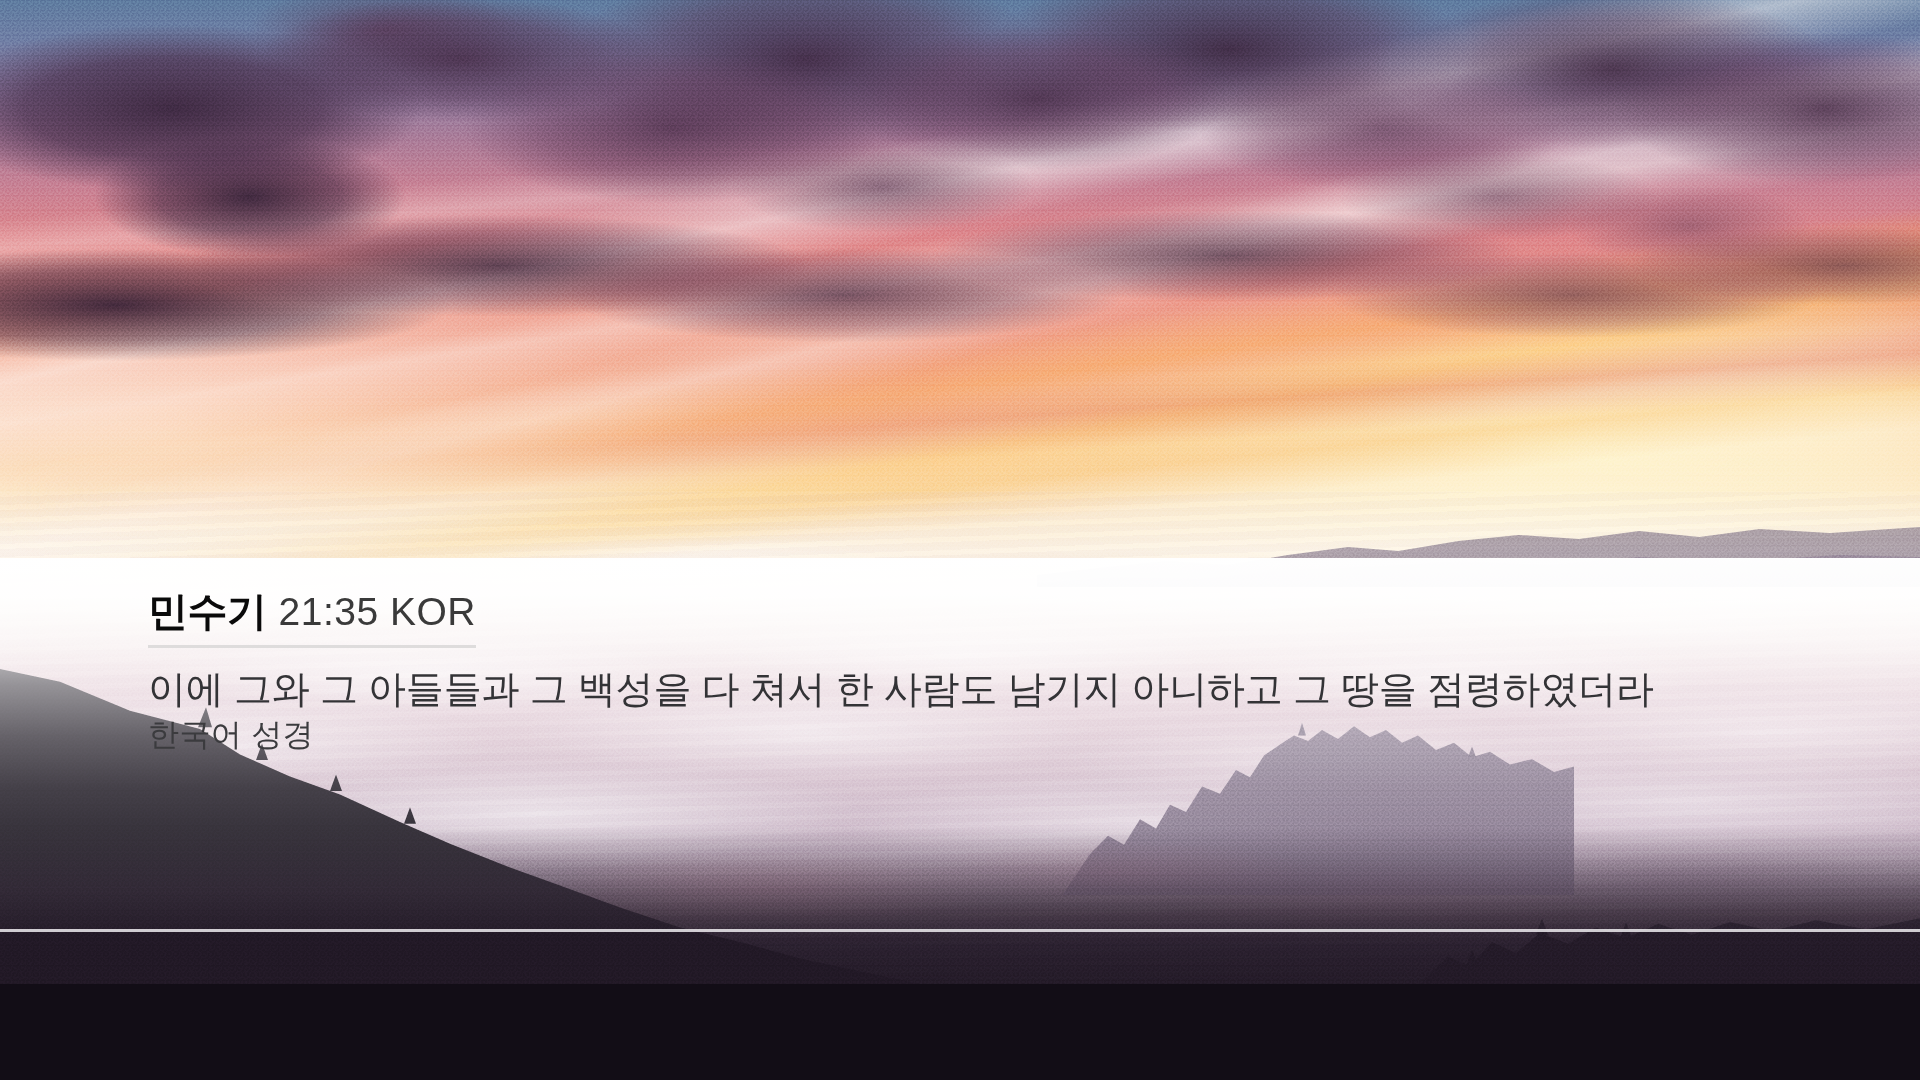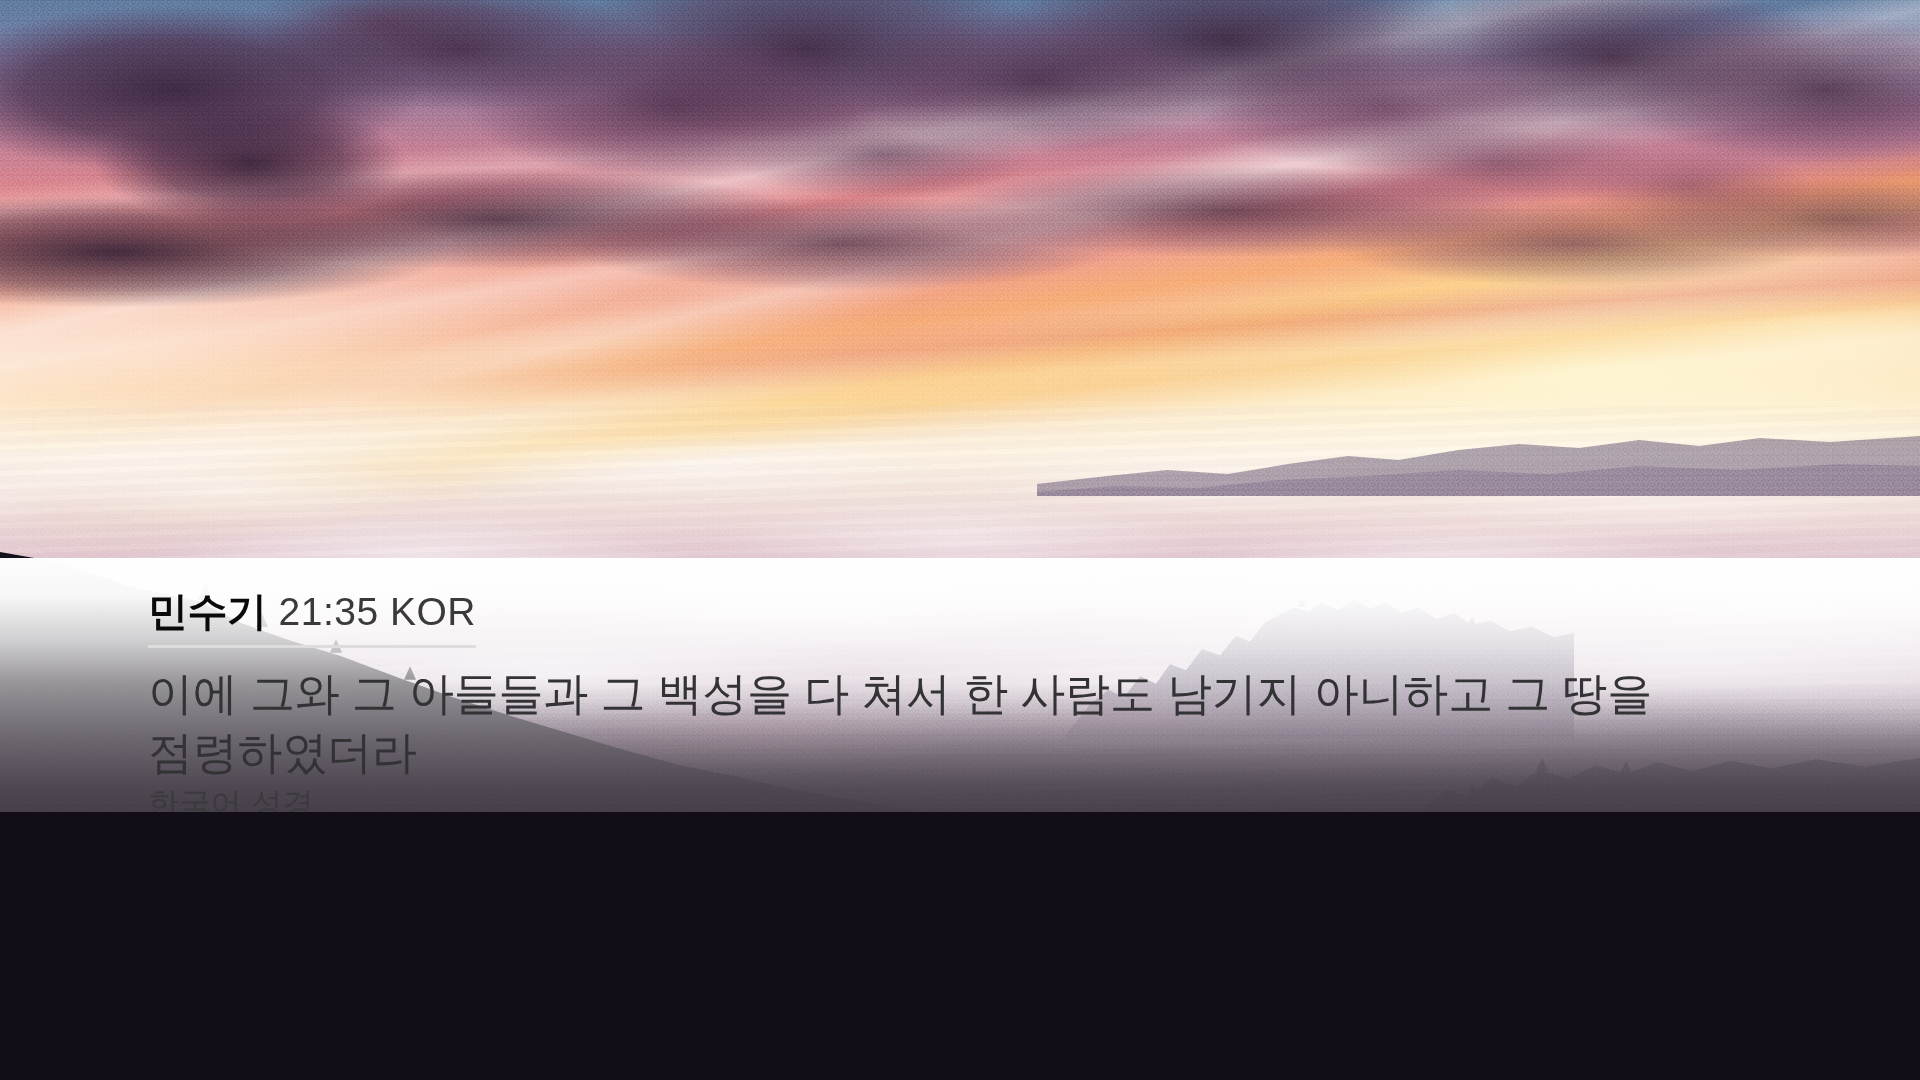--- a/index.html
+++ b/index.html
@@ -6,21 +6,21 @@
   * { margin:0; padding:0; box-sizing:border-box; }
   html, body {
     width:1920px; height:1080px;
     overflow:hidden;
     background:#120d16;
     font-family:"Liberation Sans","DejaVu Sans",sans-serif;
   }
 
   #stage {
     position:relative;
-    width:1920px; height:812px;
+    width:1920px; height:984px;
     overflow:hidden;
   }
 
   
   .photo { position:absolute; inset:0; }
 
   
   .sky-base {
     background:
       linear-gradient(to bottom,
@@ -247,21 +247,21 @@
   .ref-loc {
     font-size:39px;
     font-weight:300;
     color:#3a3a3a;
     letter-spacing:.5px;
     margin-left:12px;
   }
 
   .verse-body {
     margin-top:10px;
-    font-size:45px;
+    font-size:38px;
     font-weight:400;
     line-height:1.32;
     color:#333336;
     max-width:1700px;
     letter-spacing:-.2px;
     word-break:keep-all;
   }
 
   .attribution {
     font-size:31px;

